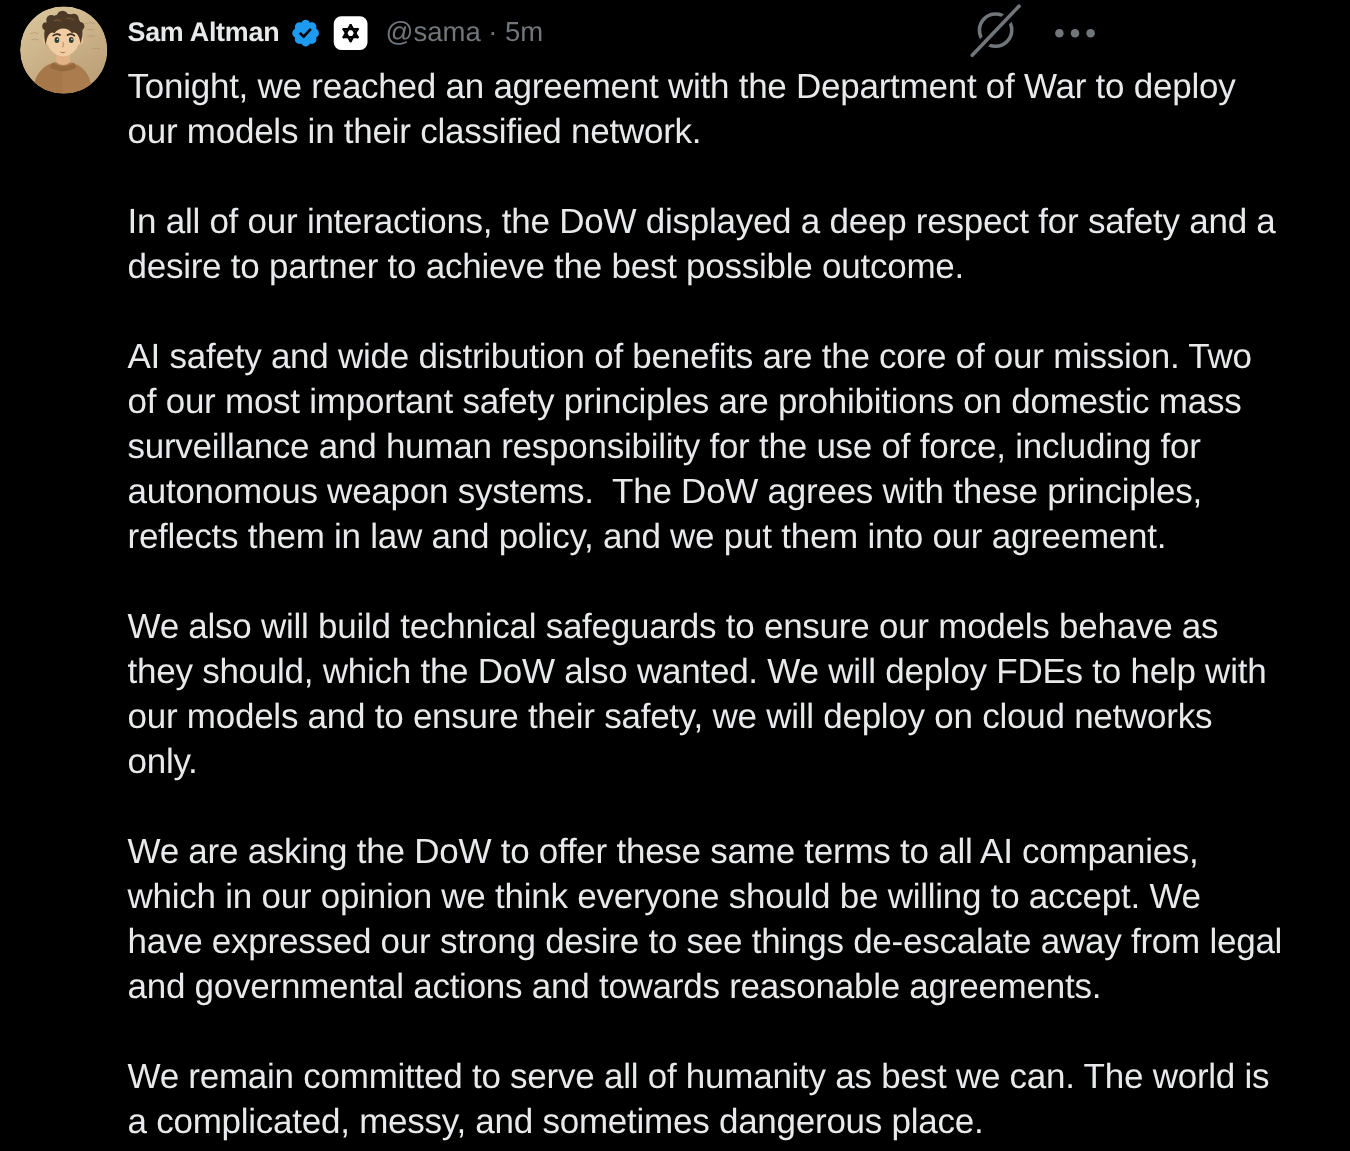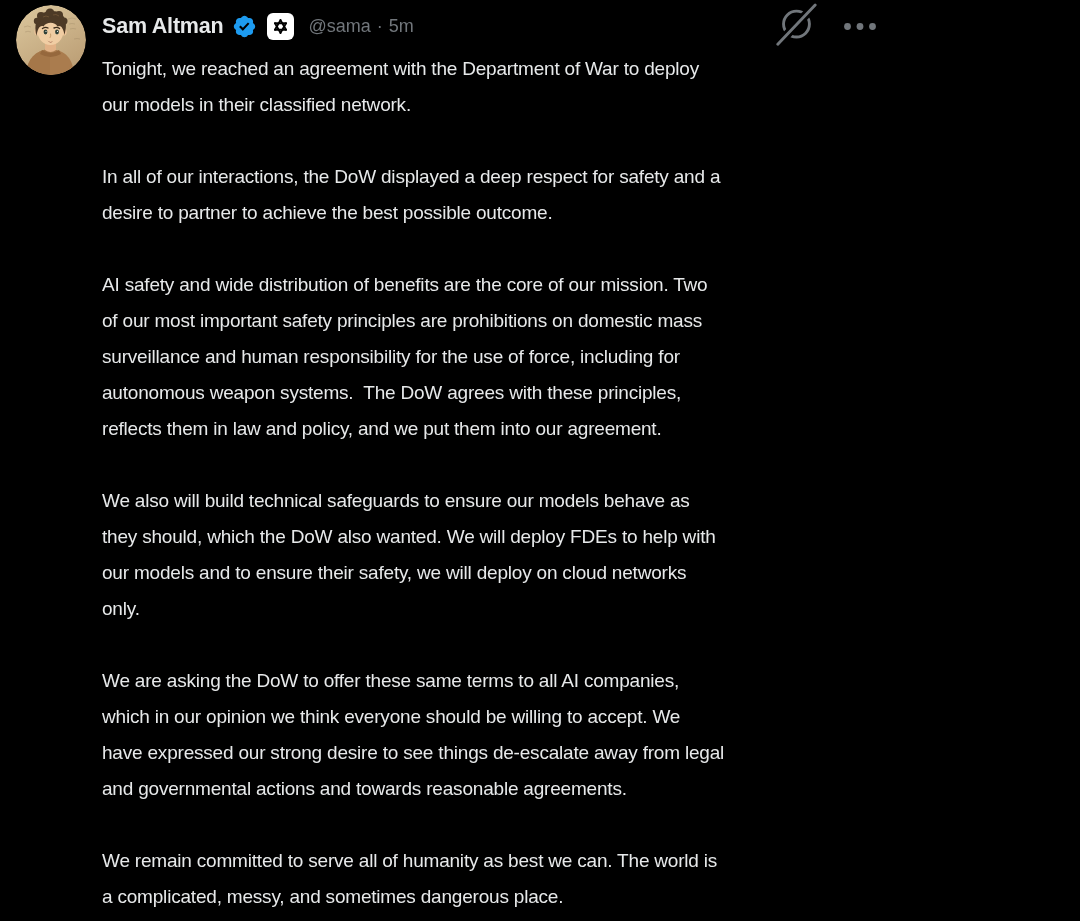--- a/index.html
+++ b/index.html
@@ -39,31 +39,31 @@
   }
   .verified { width: 25px; height: 25px; display: flex; align-items: center; cursor: pointer; }
   .org-badge {
     width: 27px; height: 27px; border-radius: 6px;
     background: var(--badge-bg);
     display: flex; align-items: center; justify-content: center;
     cursor: pointer; margin-left: 1px;
   }
   .handle-group {
     display: flex; align-items: center; gap: 6px; margin-left: 5px;
-    color: var(--text-secondary); font-size: 18px; white-space: nowrap;
+    color: var(--text-secondary); font-size: 22px; white-space: nowrap;
   }
   .handle, .timestamp { cursor: pointer; }
 
   .header-right { display: flex; align-items: center; gap: 24px; }
   .icon-btn { display: flex; align-items: center; justify-content: center; cursor: pointer; }
 
   .tweet-body {
     position: absolute; left: 102px; top: 51px; width: 962px;
     color: var(--text-primary);
-    font-size: 19px; line-height: 36px; letter-spacing: -0.2px;
+    font-size: 28px; line-height: 36px; letter-spacing: -0.2px;
     white-space: pre-wrap;
   }
 </style>
 </head>
 <body>
 
 <div class="post">
 
   <div class="avatar">
     <svg width="70" height="70" viewBox="0 0 70 70">

